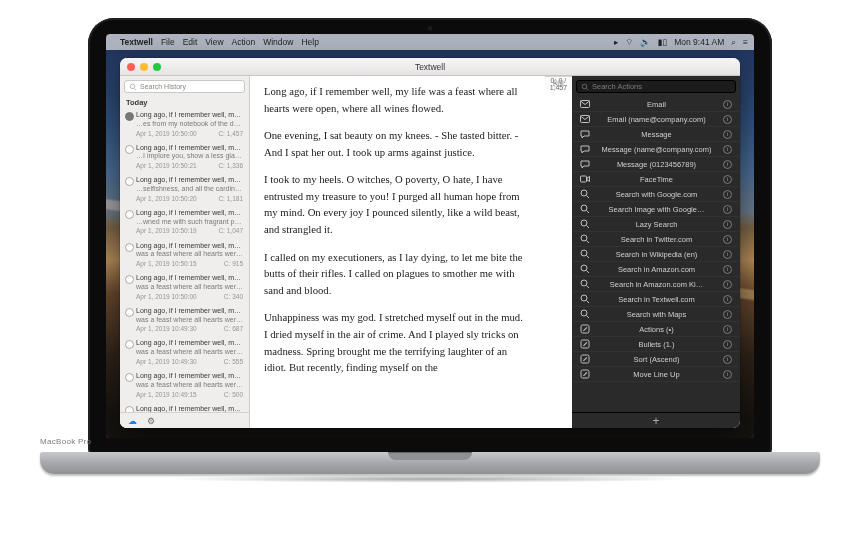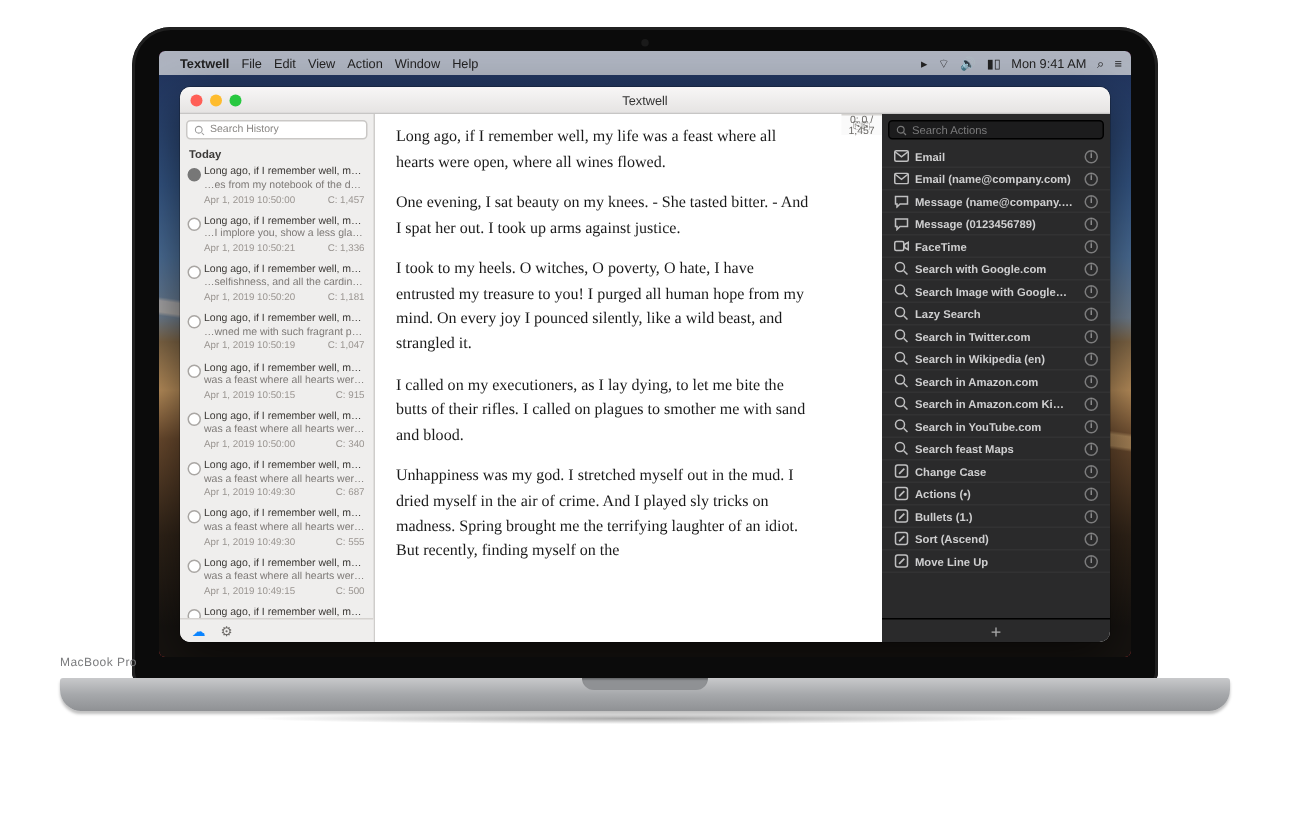--- a/index.html
+++ b/index.html
@@ -140,39 +140,39 @@
     height:14px; flex:none;
     border-top:1px solid #d6d4d1;
     display:flex; align-items:center; justify-content:space-between;
     padding:0 8px; font-size:7px; color:#6a6865;
     background:#fafafa;
   }
   .statusbar .mid{ position:absolute; left:0;right:0;text-align:center; pointer-events:none;}
   .statusbar { position:relative; }
   
   .actions {
-    width:152px; flex:none;
+    width:168px; flex:none;
     background:#2a2a2b;
     color:#cfcfd0;
     display:flex; flex-direction:column;
     font-size:7.5px;
+    text-align:center;
   }
   .a-search{
     margin:4px; height:13px;
     background:#1c1c1d; border:1px solid #000;
     border-radius:3px;
     display:flex; align-items:center;
     padding:0 4px; gap:3px; color:#7b7b7c;
   }
   .a-list{ flex:1; overflow:hidden; }
   .a-item{
     display:flex; align-items:center;
     gap:4px; padding:2px 8px; height:15px;
     border-bottom:1px solid rgba(255,255,255,.04);
-    font-weight:bold;
   }
   .a-item .ic{ width:10px; display:flex; justify-content:center; opacity:.9;}
   .a-item .label{ flex:1; white-space:nowrap; overflow:hidden; text-overflow:ellipsis;}
   .a-item .info{ width:9px;height:9px;border-radius:50%;border:1px solid #7b7b7c;
     font-size:6px; display:flex;align-items:center;justify-content:center; color:#9a9a9b;}
   .a-foot{
     height:16px; flex:none;
     border-top:1px solid #000;
     display:flex;align-items:center;justify-content:center;
     color:#aaa; font-size:12px;
@@ -383,20 +383,29 @@
                   </span>
                   <span class="label">Email (name@company.com)</span>
                   <span class="info">i</span>
                 </div>
                 <div class="a-item">
                   <span class="ic">
                     <svg width="10" height="9" viewBox="0 0 10 9">
                       <path d="M1 1h8v5H4l-2 2V6H1z" fill="none" stroke="#d0d0d1"></path>
                     </svg>
                   </span>
+                  <span class="label">Message</span>
+                  <span class="info">i</span>
+                </div>
+                <div class="a-item">
+                  <span class="ic">
+                    <svg width="10" height="9" viewBox="0 0 10 9">
+                      <path d="M1 1h8v5H4l-2 2V6H1z" fill="none" stroke="#d0d0d1"></path>
+                    </svg>
+                  </span>
                   <span class="label">Message (name@company.com)</span>
                   <span class="info">i</span>
                 </div>
                 <div class="a-item">
                   <span class="ic">
                     <svg width="10" height="9" viewBox="0 0 10 9">
                       <path d="M1 1h8v5H4l-2 2V6H1z" fill="none" stroke="#d0d0d1"></path>
                     </svg>
                   </span>
                   <span class="label">Message (0123456789)</span>
@@ -482,41 +491,31 @@
                   <span class="label">Search in Amazon.com Ki…</span>
                   <span class="info">i</span>
                 </div>
                 <div class="a-item">
                   <span class="ic">
                     <svg width="10" height="10" viewBox="0 0 10 10">
                       <circle cx="4" cy="4" r="3" fill="none" stroke="#d0d0d1"></circle>
                       <line x1="6.5" y1="6.5" x2="9" y2="9" stroke="#d0d0d1"></line>
                     </svg>
                   </span>
-                  <span class="label">Search in YouTube.com</span>
-                  <span class="info">i</span>
-                </div>
-                <div class="a-item">
-                  <span class="ic">
-                    <svg width="10" height="10" viewBox="0 0 10 10">
-                      <circle cx="4" cy="4" r="3" fill="none" stroke="#d0d0d1"></circle>
-                      <line x1="6.5" y1="6.5" x2="9" y2="9" stroke="#d0d0d1"></line>
-                    </svg>
-                  </span>
-                  <span class="label">Search feast Maps</span>
-                  <span class="info">i</span>
-                </div>
-                <div class="a-item">
-                  <span class="ic">
-                    <svg width="10" height="10" viewBox="0 0 10 10">
-                      <rect x="1" y="1" width="8" height="8" rx="1.5" fill="none" stroke="#d0d0d1"></rect>
-                      <path d="M3 6.5 6.5 3l.8.8L3.8 7.3z" fill="#d0d0d1"></path>
-                    </svg>
-                  </span>
-                  <span class="label">Change Case</span>
+                  <span class="label">Search in Textwell.com</span>
+                  <span class="info">i</span>
+                </div>
+                <div class="a-item">
+                  <span class="ic">
+                    <svg width="10" height="10" viewBox="0 0 10 10">
+                      <circle cx="4" cy="4" r="3" fill="none" stroke="#d0d0d1"></circle>
+                      <line x1="6.5" y1="6.5" x2="9" y2="9" stroke="#d0d0d1"></line>
+                    </svg>
+                  </span>
+                  <span class="label">Search with Maps</span>
                   <span class="info">i</span>
                 </div>
                 <div class="a-item">
                   <span class="ic">
                     <svg width="10" height="10" viewBox="0 0 10 10">
                       <rect x="1" y="1" width="8" height="8" rx="1.5" fill="none" stroke="#d0d0d1"></rect>
                       <path d="M3 6.5 6.5 3l.8.8L3.8 7.3z" fill="#d0d0d1"></path>
                     </svg>
                   </span>
                   <span class="label">Actions (•)</span>

